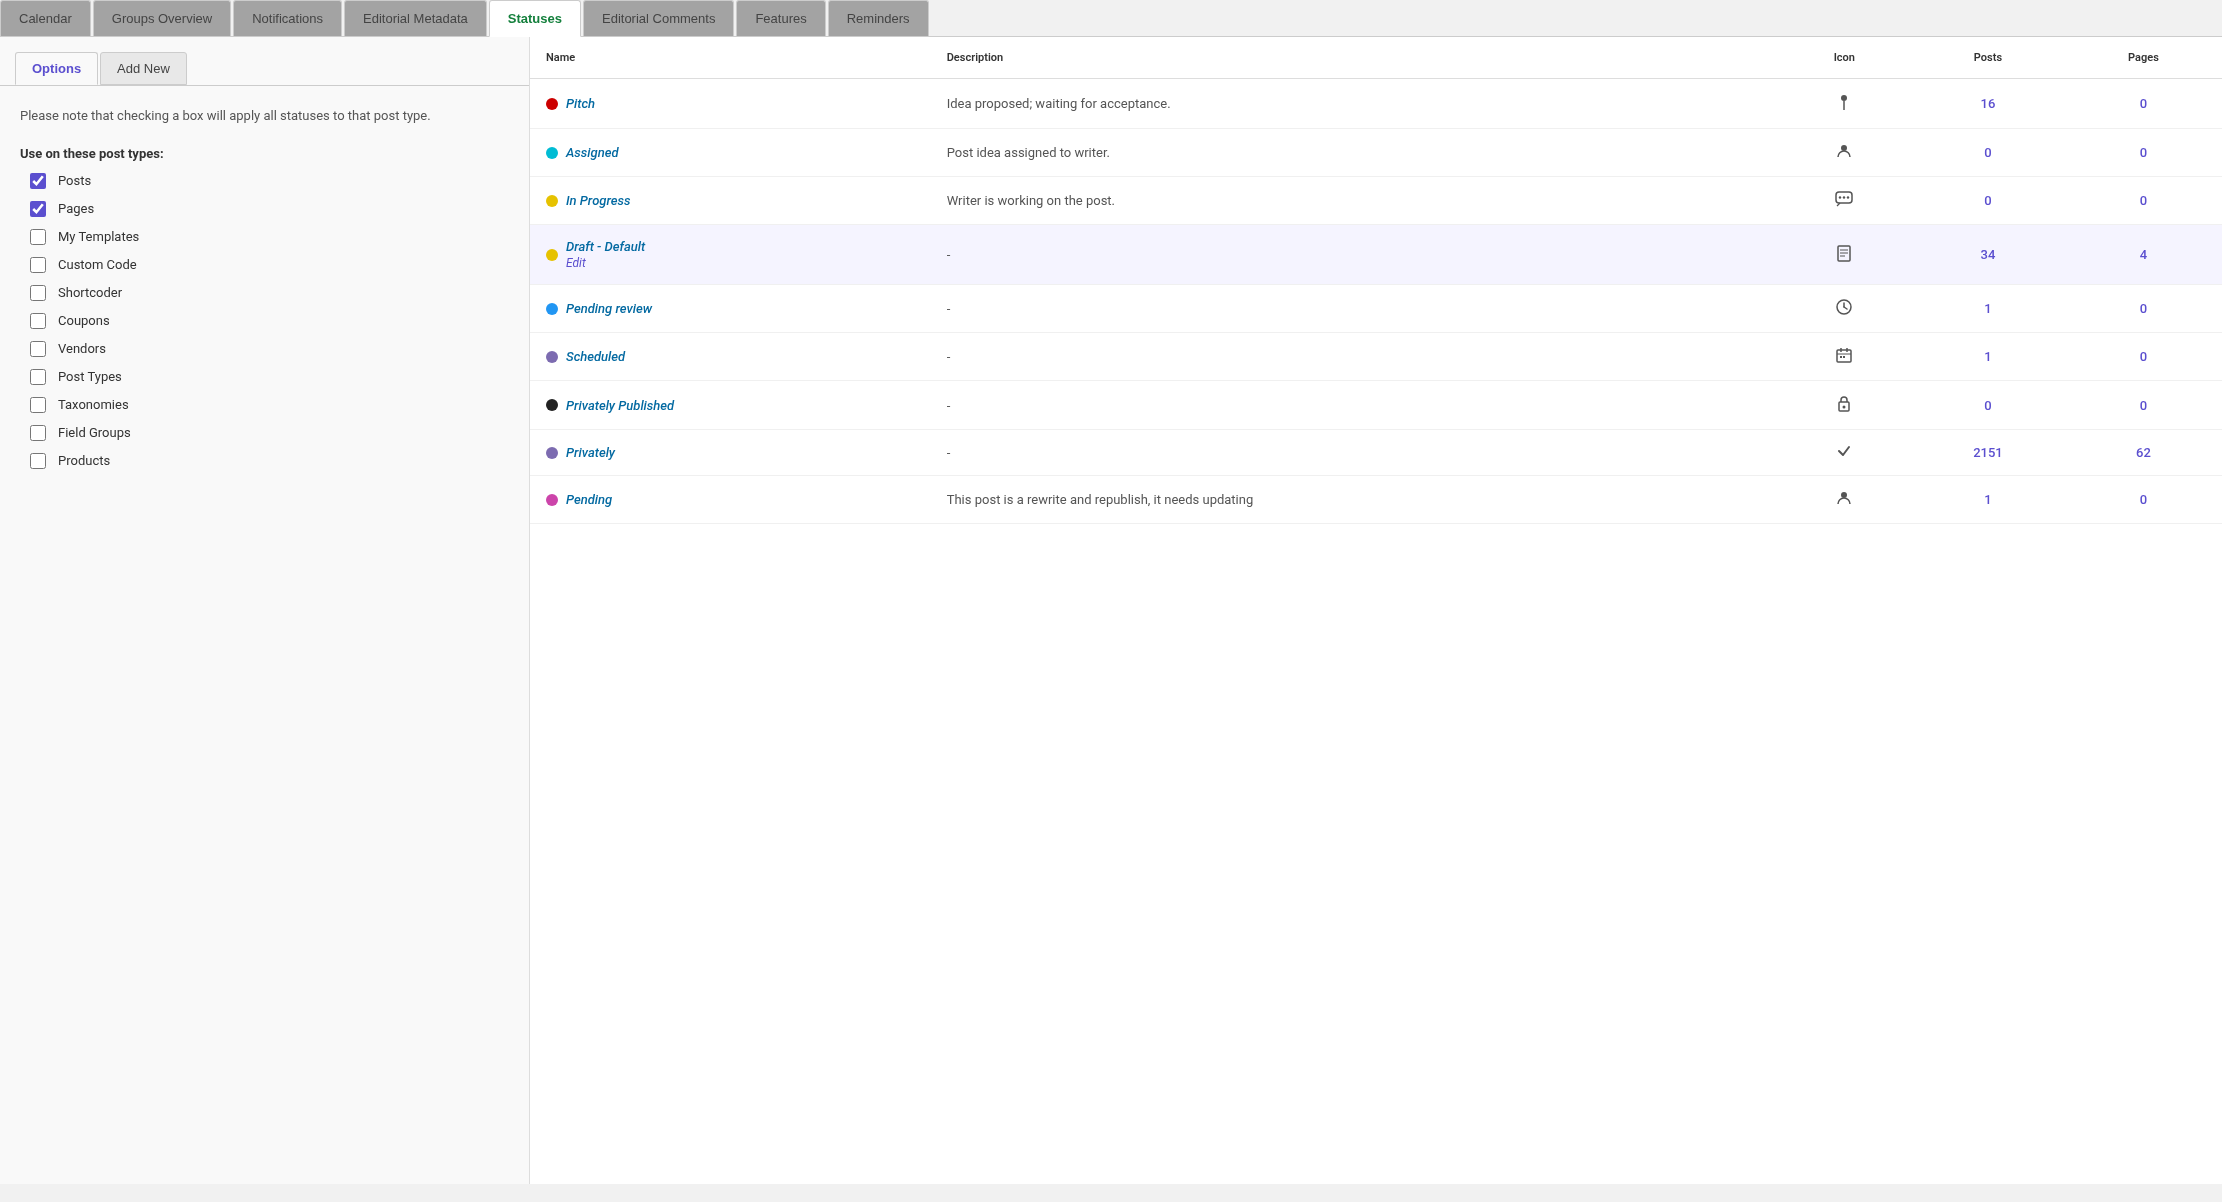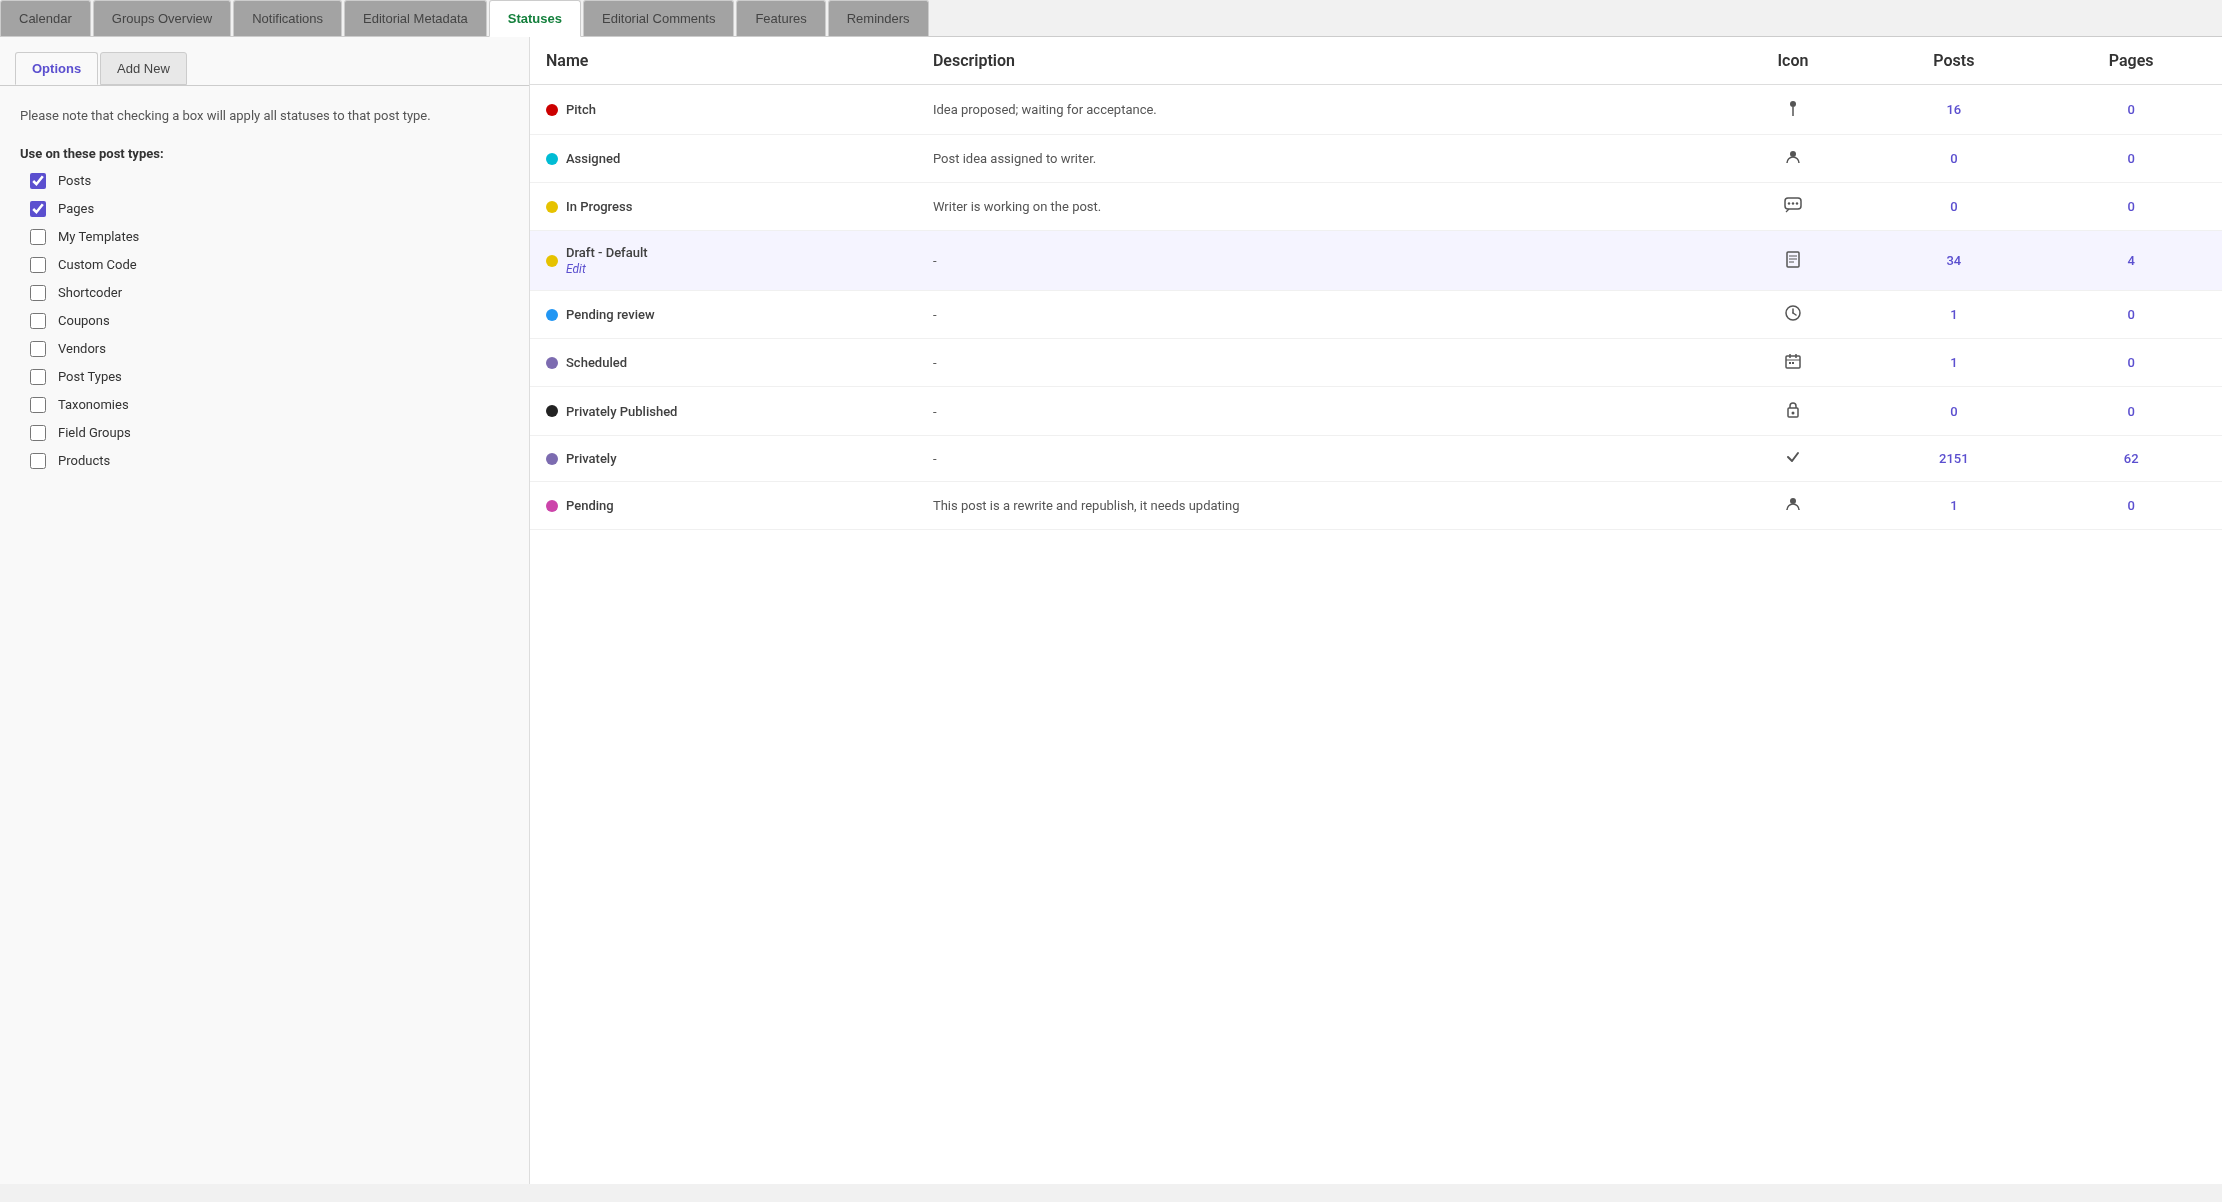--- a/index.html
+++ b/index.html
@@ -131,21 +131,21 @@
     }
 
     .statuses-table thead tr {
       border-bottom: 1px solid #ddd;
     }
 
     .statuses-table th {
       padding: 14px 16px;
       text-align: left;
       font-weight: 600;
-      font-size: 16px;
+      font-size: 11px;
       color: #333;
       background: #fff;
     }
 
     .statuses-table th.center {
       text-align: center;
     }
 
     .statuses-table td {
       padding: 14px 16px;
@@ -162,22 +162,23 @@
 
     .status-dot {
       width: 12px;
       height: 12px;
       border-radius: 50%;
       display: inline-block;
       flex-shrink: 0;
     }
 
     .status-name-link {
-      color: #404040;
+      color: #0369a1;
       text-decoration: none;
+      font-style: italic;
       font-weight: 500;
     }
 
     .edit-link {
       color: #5b4fcf;
       text-decoration: none;
       font-size: 12px;
       display: block;
       margin-top: 2px;
       font-style: italic;

